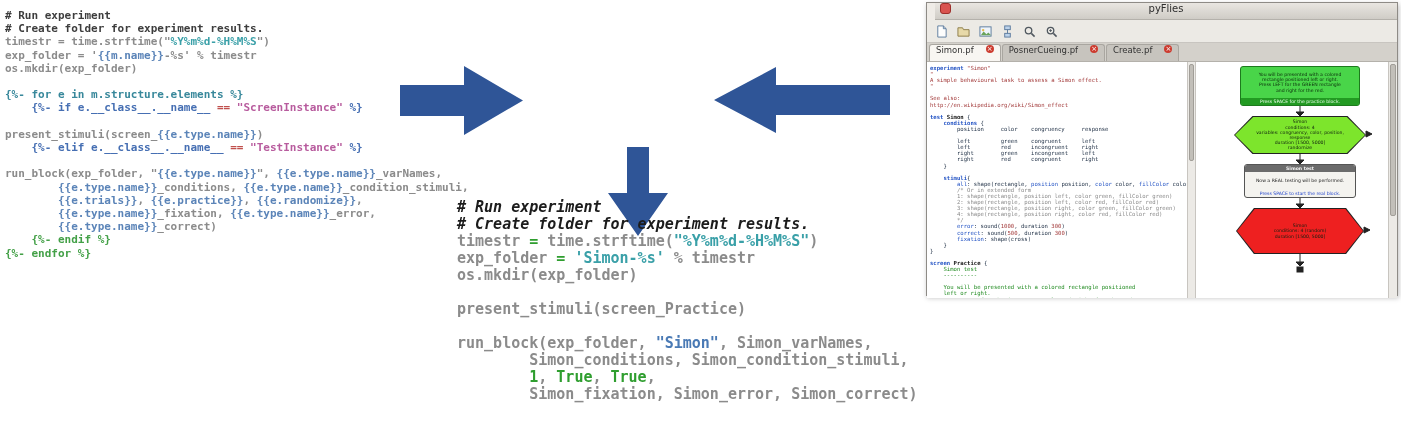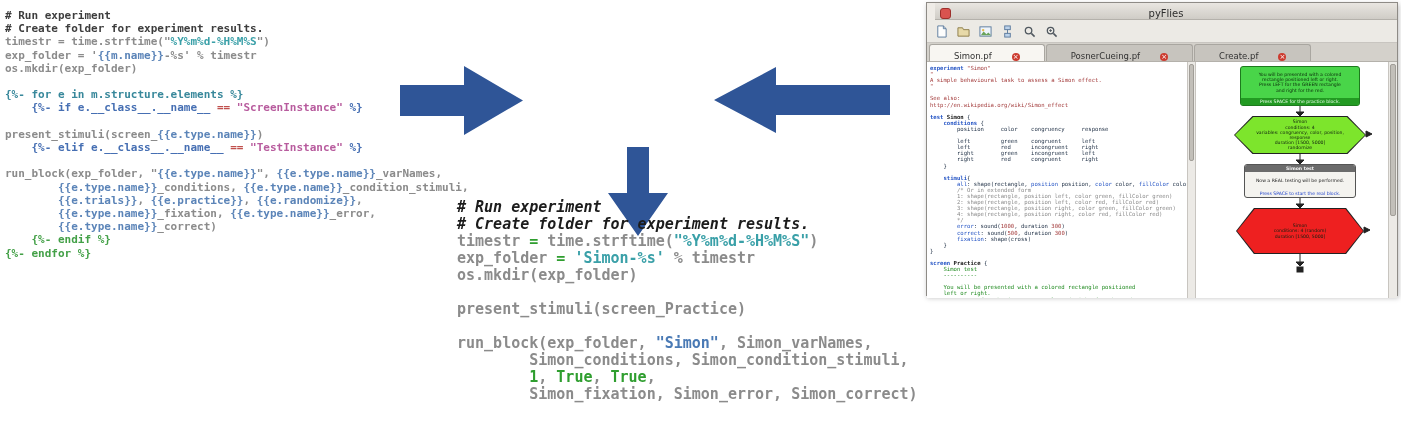--- a/index.html
+++ b/index.html
@@ -29,28 +29,28 @@
   
   .arrow{position:absolute;z-index:1;}
   .arrow-right{left:400px;top:64px;}
   .arrow-left{left:712px;top:65px;}
   .arrow-down{left:607px;top:147px;}
 
   
   .window{position:absolute;left:926px;top:2px;width:472px;height:294px;background:#efece7;
           border:1px solid #8e8b86;box-shadow:1px 2px 5px rgba(0,0,0,.25);box-sizing:border-box;z-index:4;}
   .titlebar{height:16px;background:linear-gradient(#e9e6e1,#cfccc6);border-bottom:1px solid #b4b1ab;
-            display:flex;align-items:flex-end;position:relative;margin-left:8px;}
+            display:flex;align-items:flex-start;position:relative;margin-left:8px;}
   .winbtn{width:9px;height:9px;border-radius:3px;background:#d9534f;border:1px solid #9c2f2b;margin-left:5px;}
   .wintitle{position:absolute;left:0;right:0;text-align:center;font-size:10px;color:#2e2e2e;}
   .toolbar{height:22px;background:#eceae5;border-bottom:1px solid #c8c5c0;display:flex;align-items:center;
            gap:4px;padding-left:5px;}
   .tbicon{width:16px;height:16px;display:flex;align-items:center;justify-content:center;border:1px solid transparent;border-radius:2px;}
   .tabbar{height:18px;background:#d4d1cb;border-bottom:1px solid #b4b1ab;display:flex;align-items:flex-end;padding-left:2px;gap:1px;}
-  .tab{height:16px;display:flex;align-items:flex-end;gap:20px;padding:0 24px;font-size:8.5px;color:#333;
+  .tab{height:16px;display:flex;align-items:flex-start;gap:12px;padding:0 6px;font-size:8.5px;color:#333;
        background:#c7c4be;border:1px solid #a9a6a0;border-bottom:none;border-radius:3px 3px 0 0;}
   .tab.active{background:#f8f6f2;}
   .tabclose{width:8px;height:8px;border-radius:50%;background:#cc3b2f;color:#fff;font-size:7px;line-height:8px;
             text-align:center;display:inline-block;}
   .tabclose::before{content:"×";}
   .content{display:flex;height:236px;background:#fff;}
   .editor{width:260px;box-sizing:border-box;padding:3px 3px;margin:0;overflow:hidden;background:#fff;
           font:5.6px/6.1px "DejaVu Sans Mono",monospace;white-space:pre;}
   .editor .cl{min-height:6.1px;}
   .kw{color:#2353c4;font-weight:bold;}

